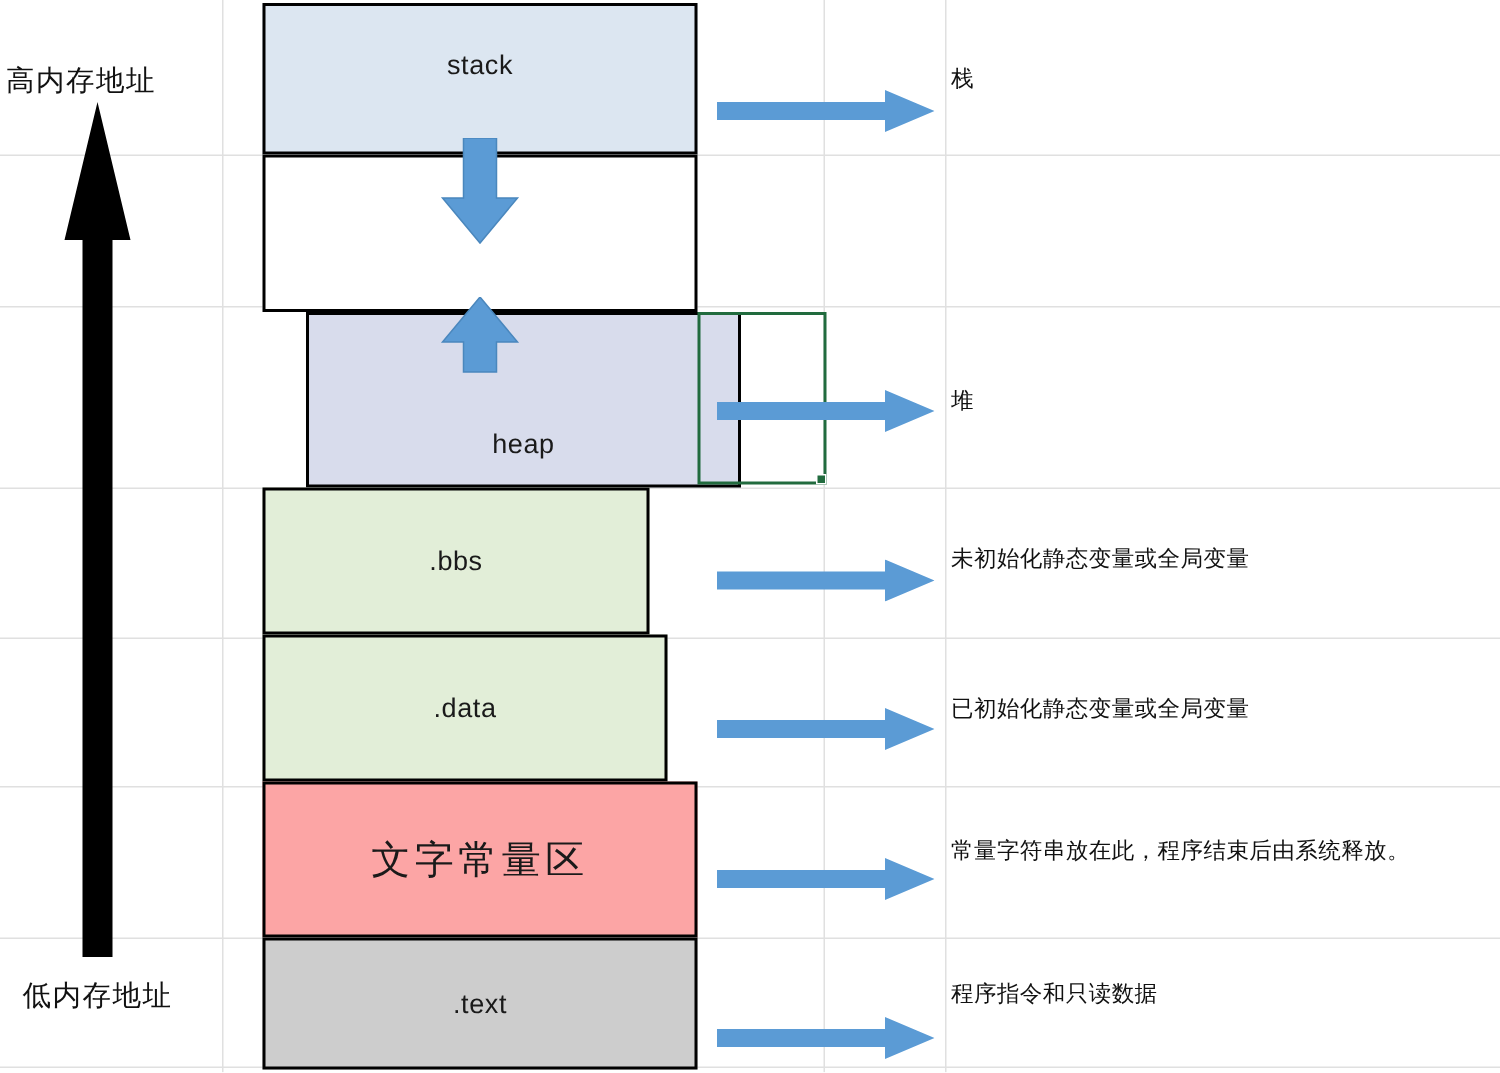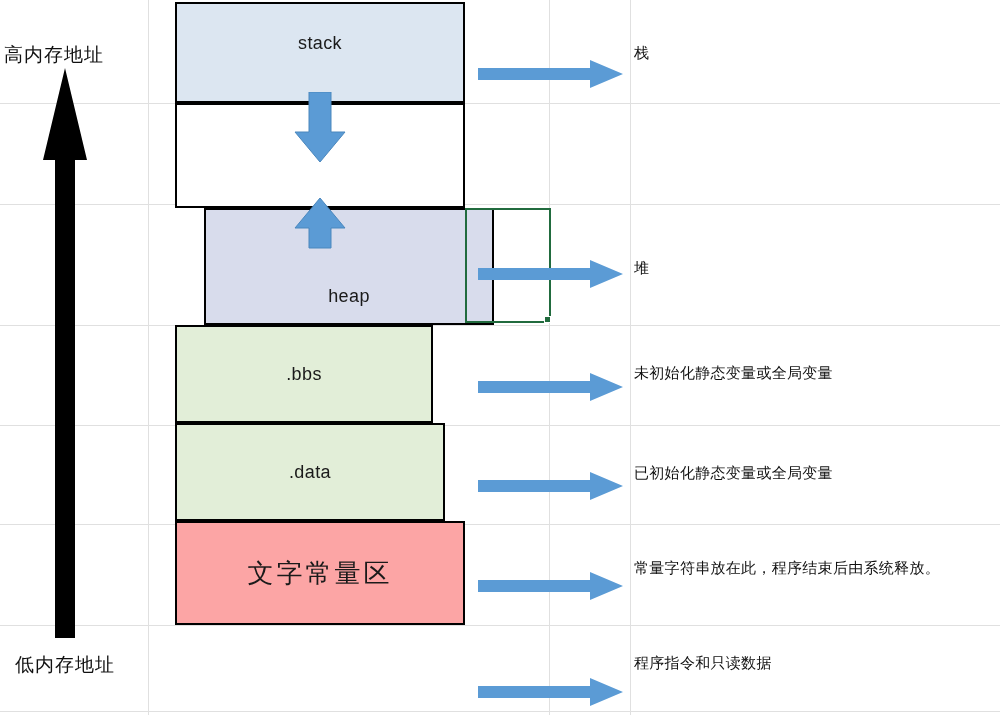--- a/index.html
+++ b/index.html
@@ -184,20 +184,23 @@
   </div>
 
   <div class="mem-block" style="left:175px; top:423px; width:270px; height:98px; background:#e2eed8;">
     <span class="block-label">.data</span>
   </div>
 
   <div class="mem-block" style="left:175px; top:521px; width:290px; height:104px; background:#fca5a5;">
     <span class="block-label cjk">文字常量区</span>
   </div>
 
+  <div class="mem-block" style="left:175px; top:625px; width:290px; height:88px; background:#cdcdcd;">
+    <span class="block-label">.text</span>
+  </div>
 
   <svg class="dir-arrow" style="left:292px; top:92px; width:56px; height:72px;" viewBox="0 0 56 72">
     <polygon points="17,0 39,0 39,40 53,40 28,70 3,40 17,40" fill="#5b9bd5" stroke="#4a87bd" stroke-width="1"></polygon>
   </svg>
 
   <svg class="dir-arrow" style="left:292px; top:198px; width:56px; height:52px;" viewBox="0 0 56 52">
     <polygon points="28,0 53,30 39,30 39,50 17,50 17,30 3,30" fill="#5b9bd5" stroke="#4a87bd" stroke-width="1"></polygon>
   </svg>
 
   <div class="selection-rect" style="left:465px; top:208px; width:86px; height:115px;"></div>

